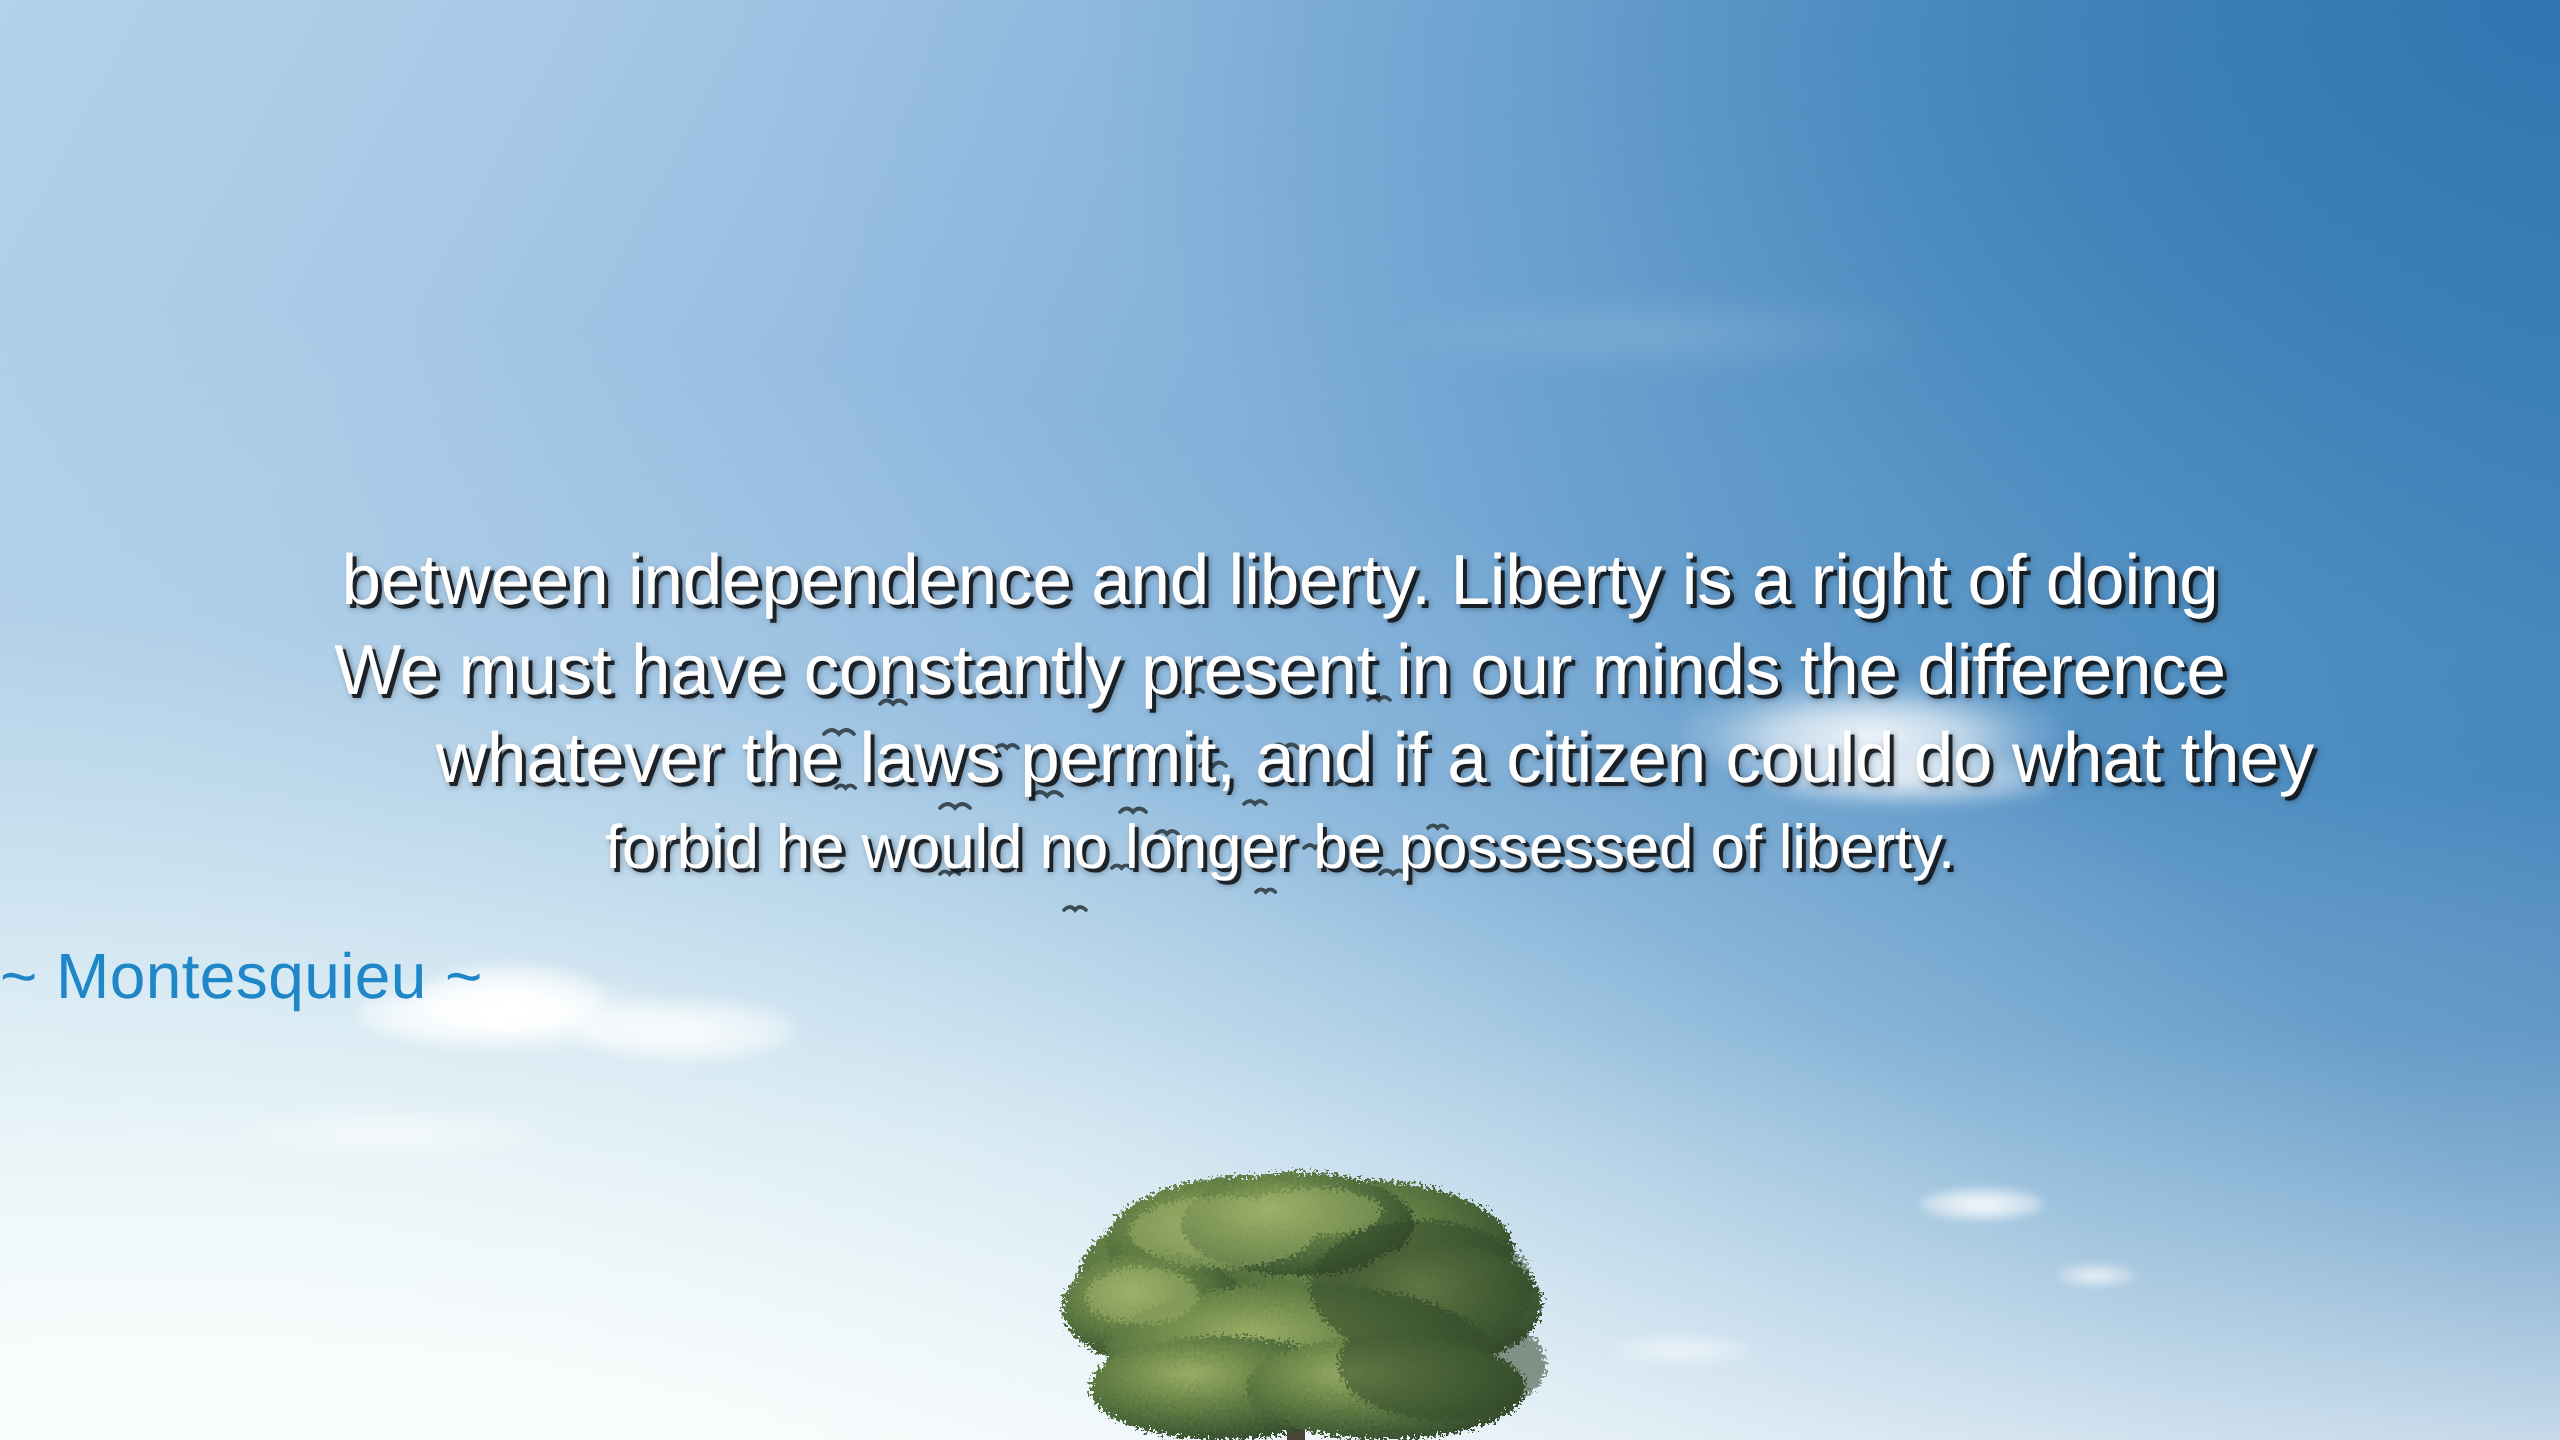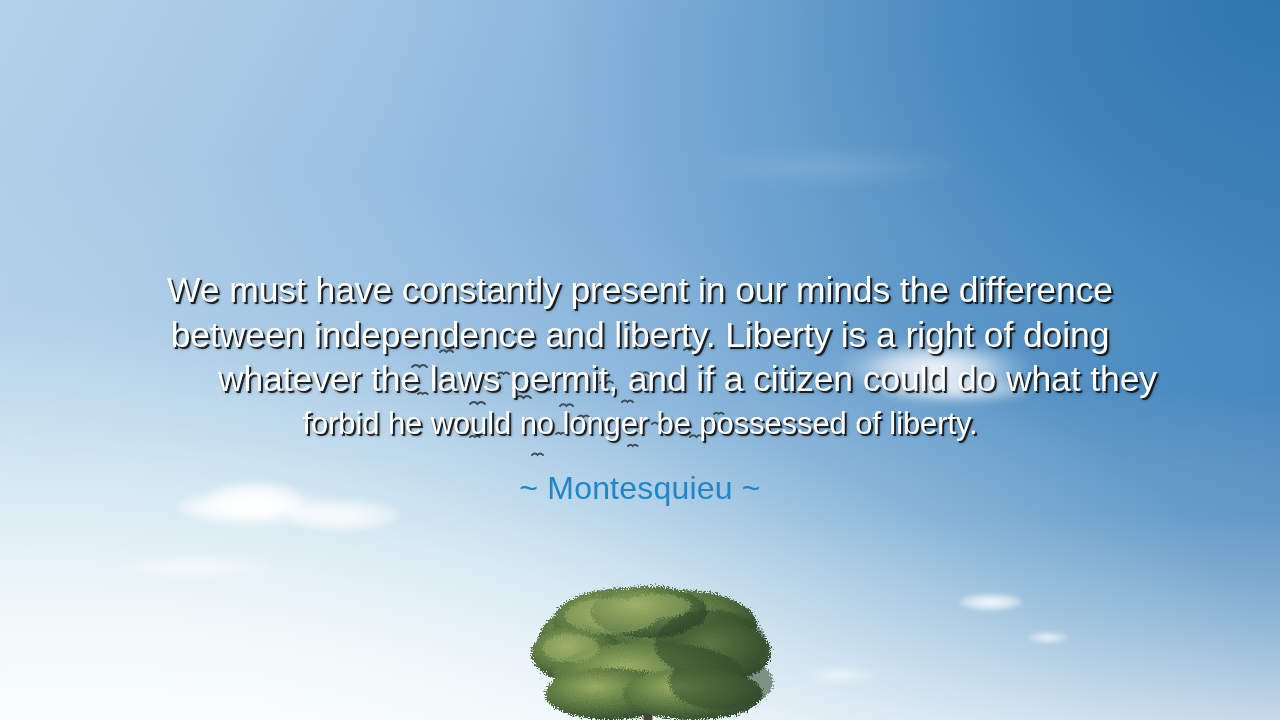--- a/index.html
+++ b/index.html
@@ -154,21 +154,21 @@
     text-shadow:
        2px 2px 0 rgba(20,24,28,0.92),
        2px 2px 3px rgba(10,14,18,0.45);
     white-space:nowrap;
   }
   .attribution {
     position:absolute;
     left:50%; top:468px;
     transform:translateX(-50%);
     width:100%;
-    text-align:center;
+    text-align:left;
     font-size:32px;
     line-height:40px;
     font-weight:400;
     color:#1f86c8;
     letter-spacing:0.2px;
     white-space:nowrap;
   }
 </style>
 </head>
 <body>
@@ -258,21 +258,21 @@
     </g>
 
     <g filter="url(#leafy)" fill="#a7b971" opacity="0.42">
       <ellipse cx="96" cy="38" rx="46" ry="18"></ellipse>
       <ellipse cx="56" cy="70" rx="28" ry="14"></ellipse>
       <ellipse cx="142" cy="28" rx="34" ry="12"></ellipse>
     </g>
   </svg>
 
   <div class="quote-block">
+    <span class="quote-line" style="font-size: 35.5px;">between independence and liberty. Liberty is a right of doing</span>
     <span class="quote-line" style="font-size: 35.5px;">We must have constantly present in our minds the difference</span>
-    <span class="quote-line" style="font-size: 35.5px;">between independence and liberty. Liberty is a right of doing</span>
     <span class="quote-line" style="font-size: 35.5px; text-align: right;">whatever the laws permit, and if a citizen could do what they</span>
     <span class="quote-line" style="font-size: 31px;">forbid he would no longer be possessed of liberty.</span>
   </div>
 
   <div class="attribution">~ Montesquieu ~</div>
 
 </div>
 
 </body></html>

